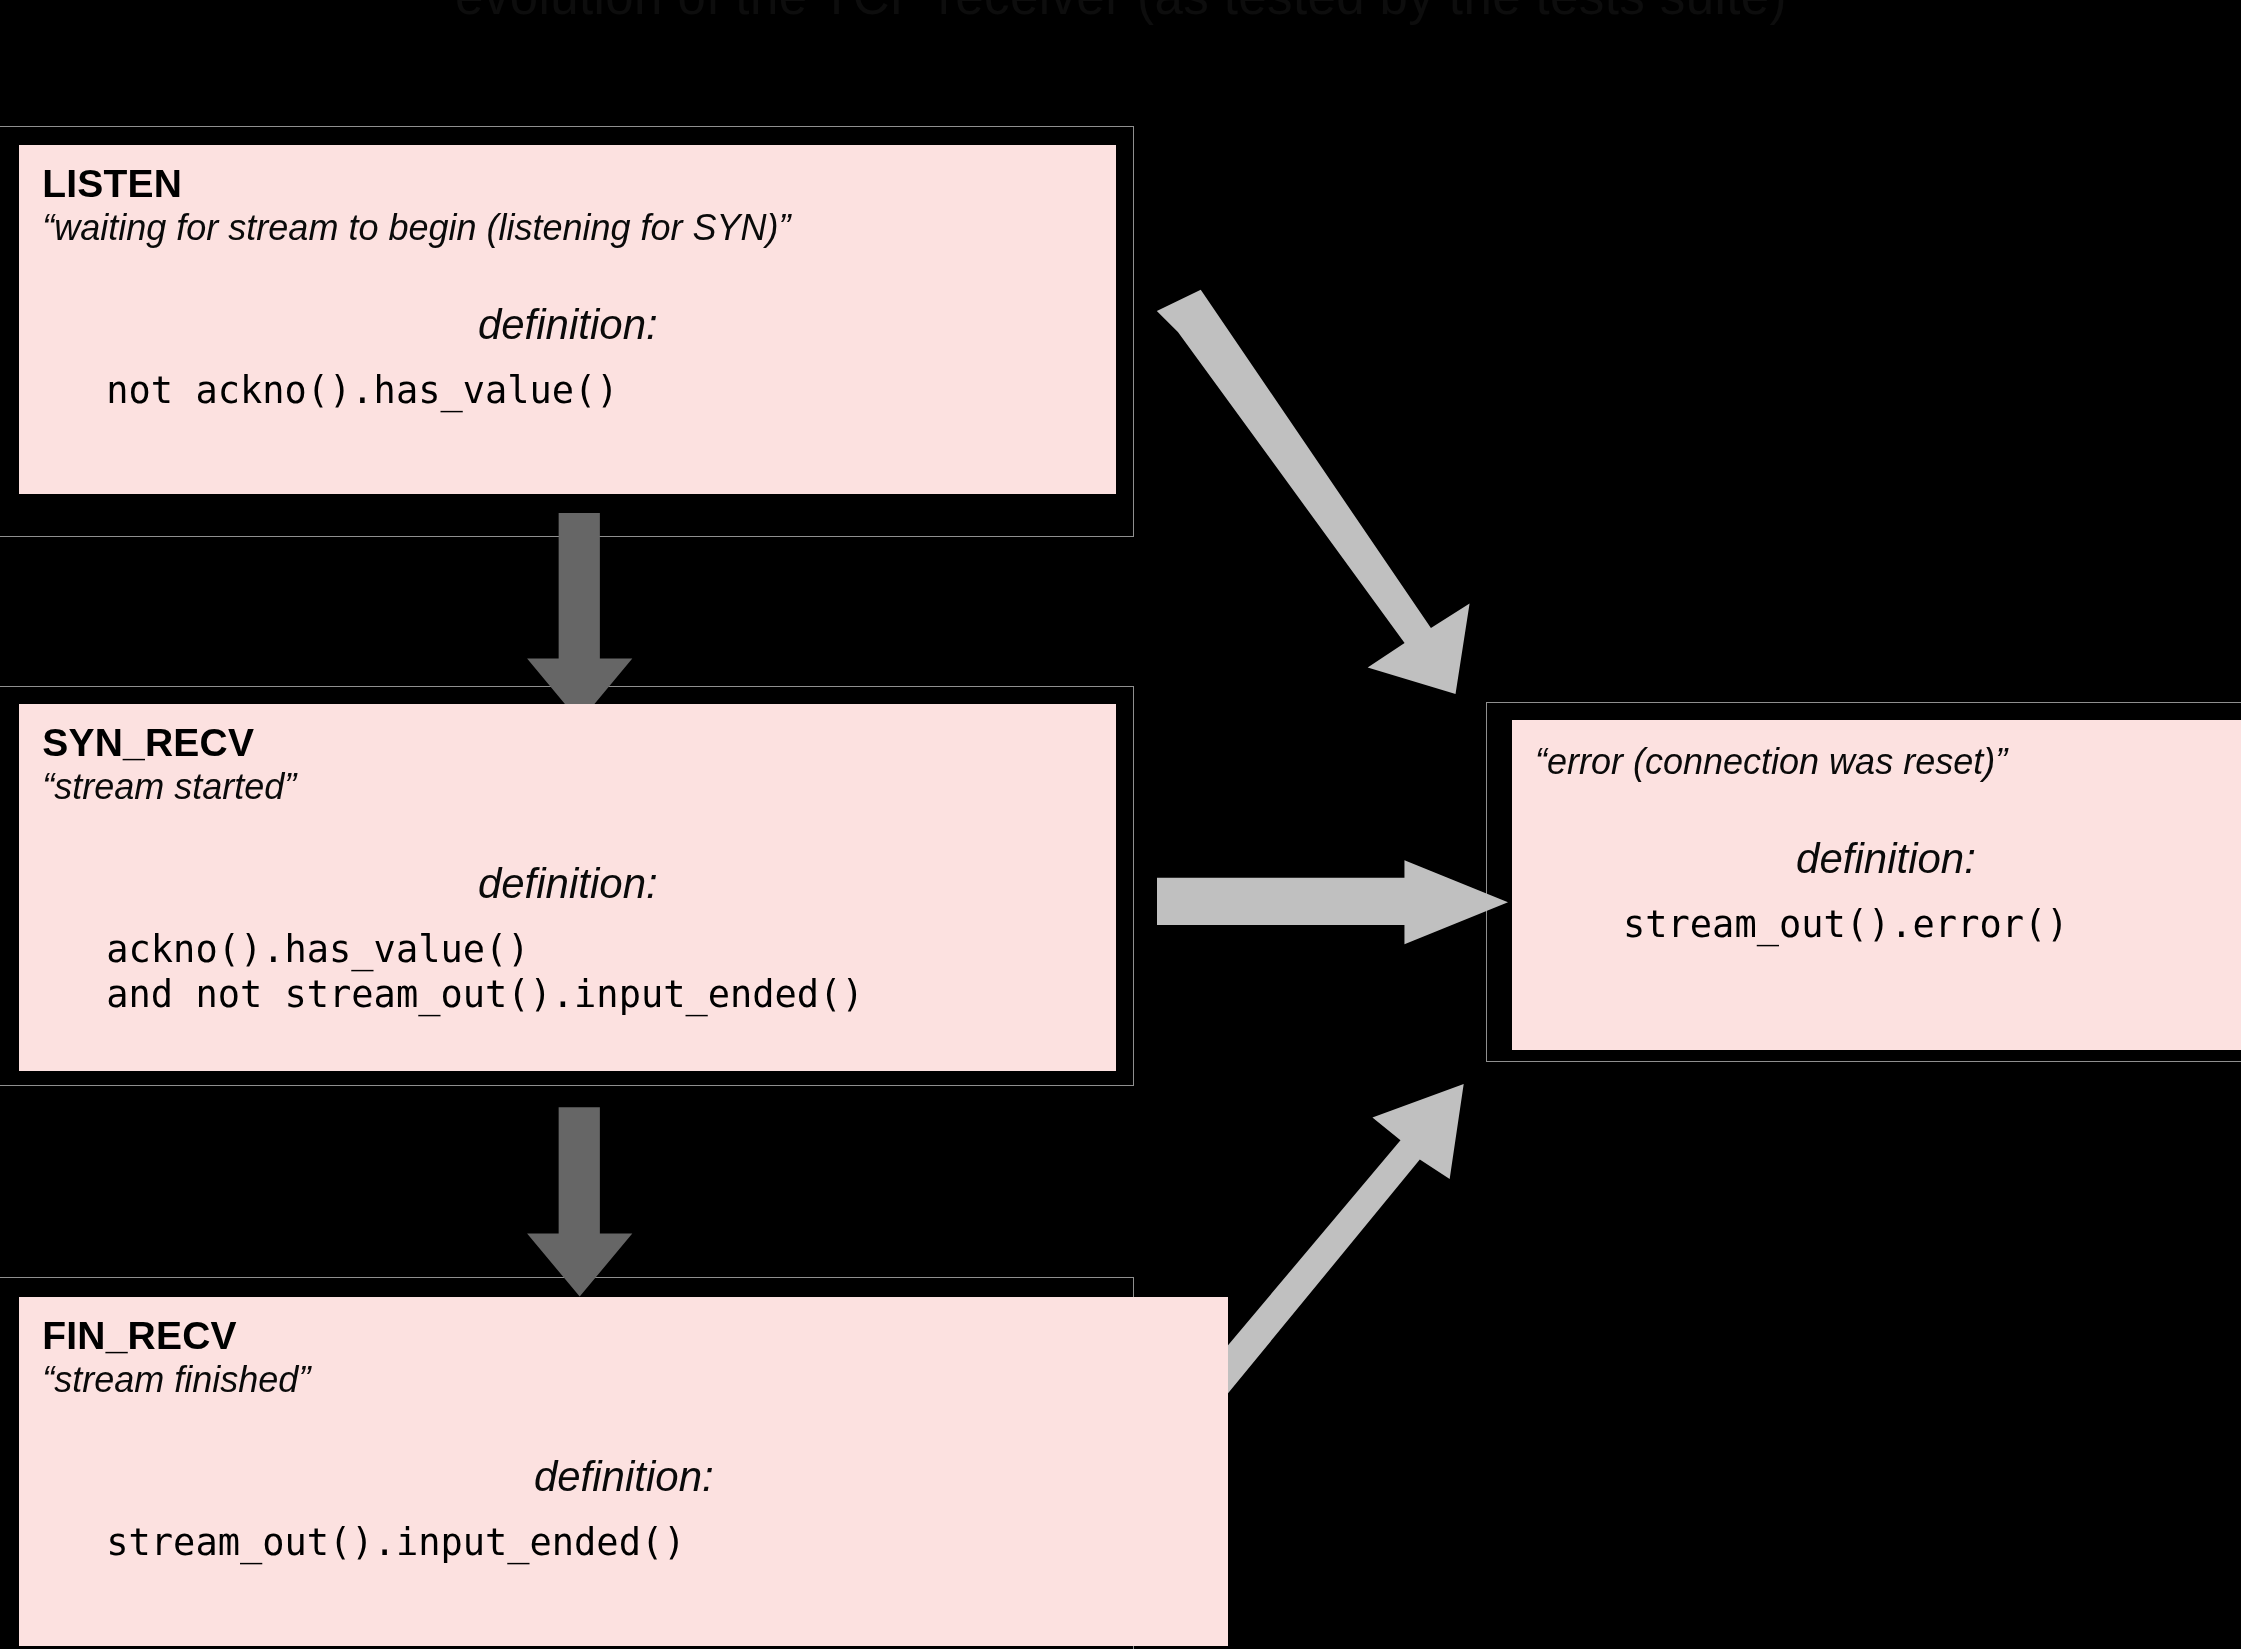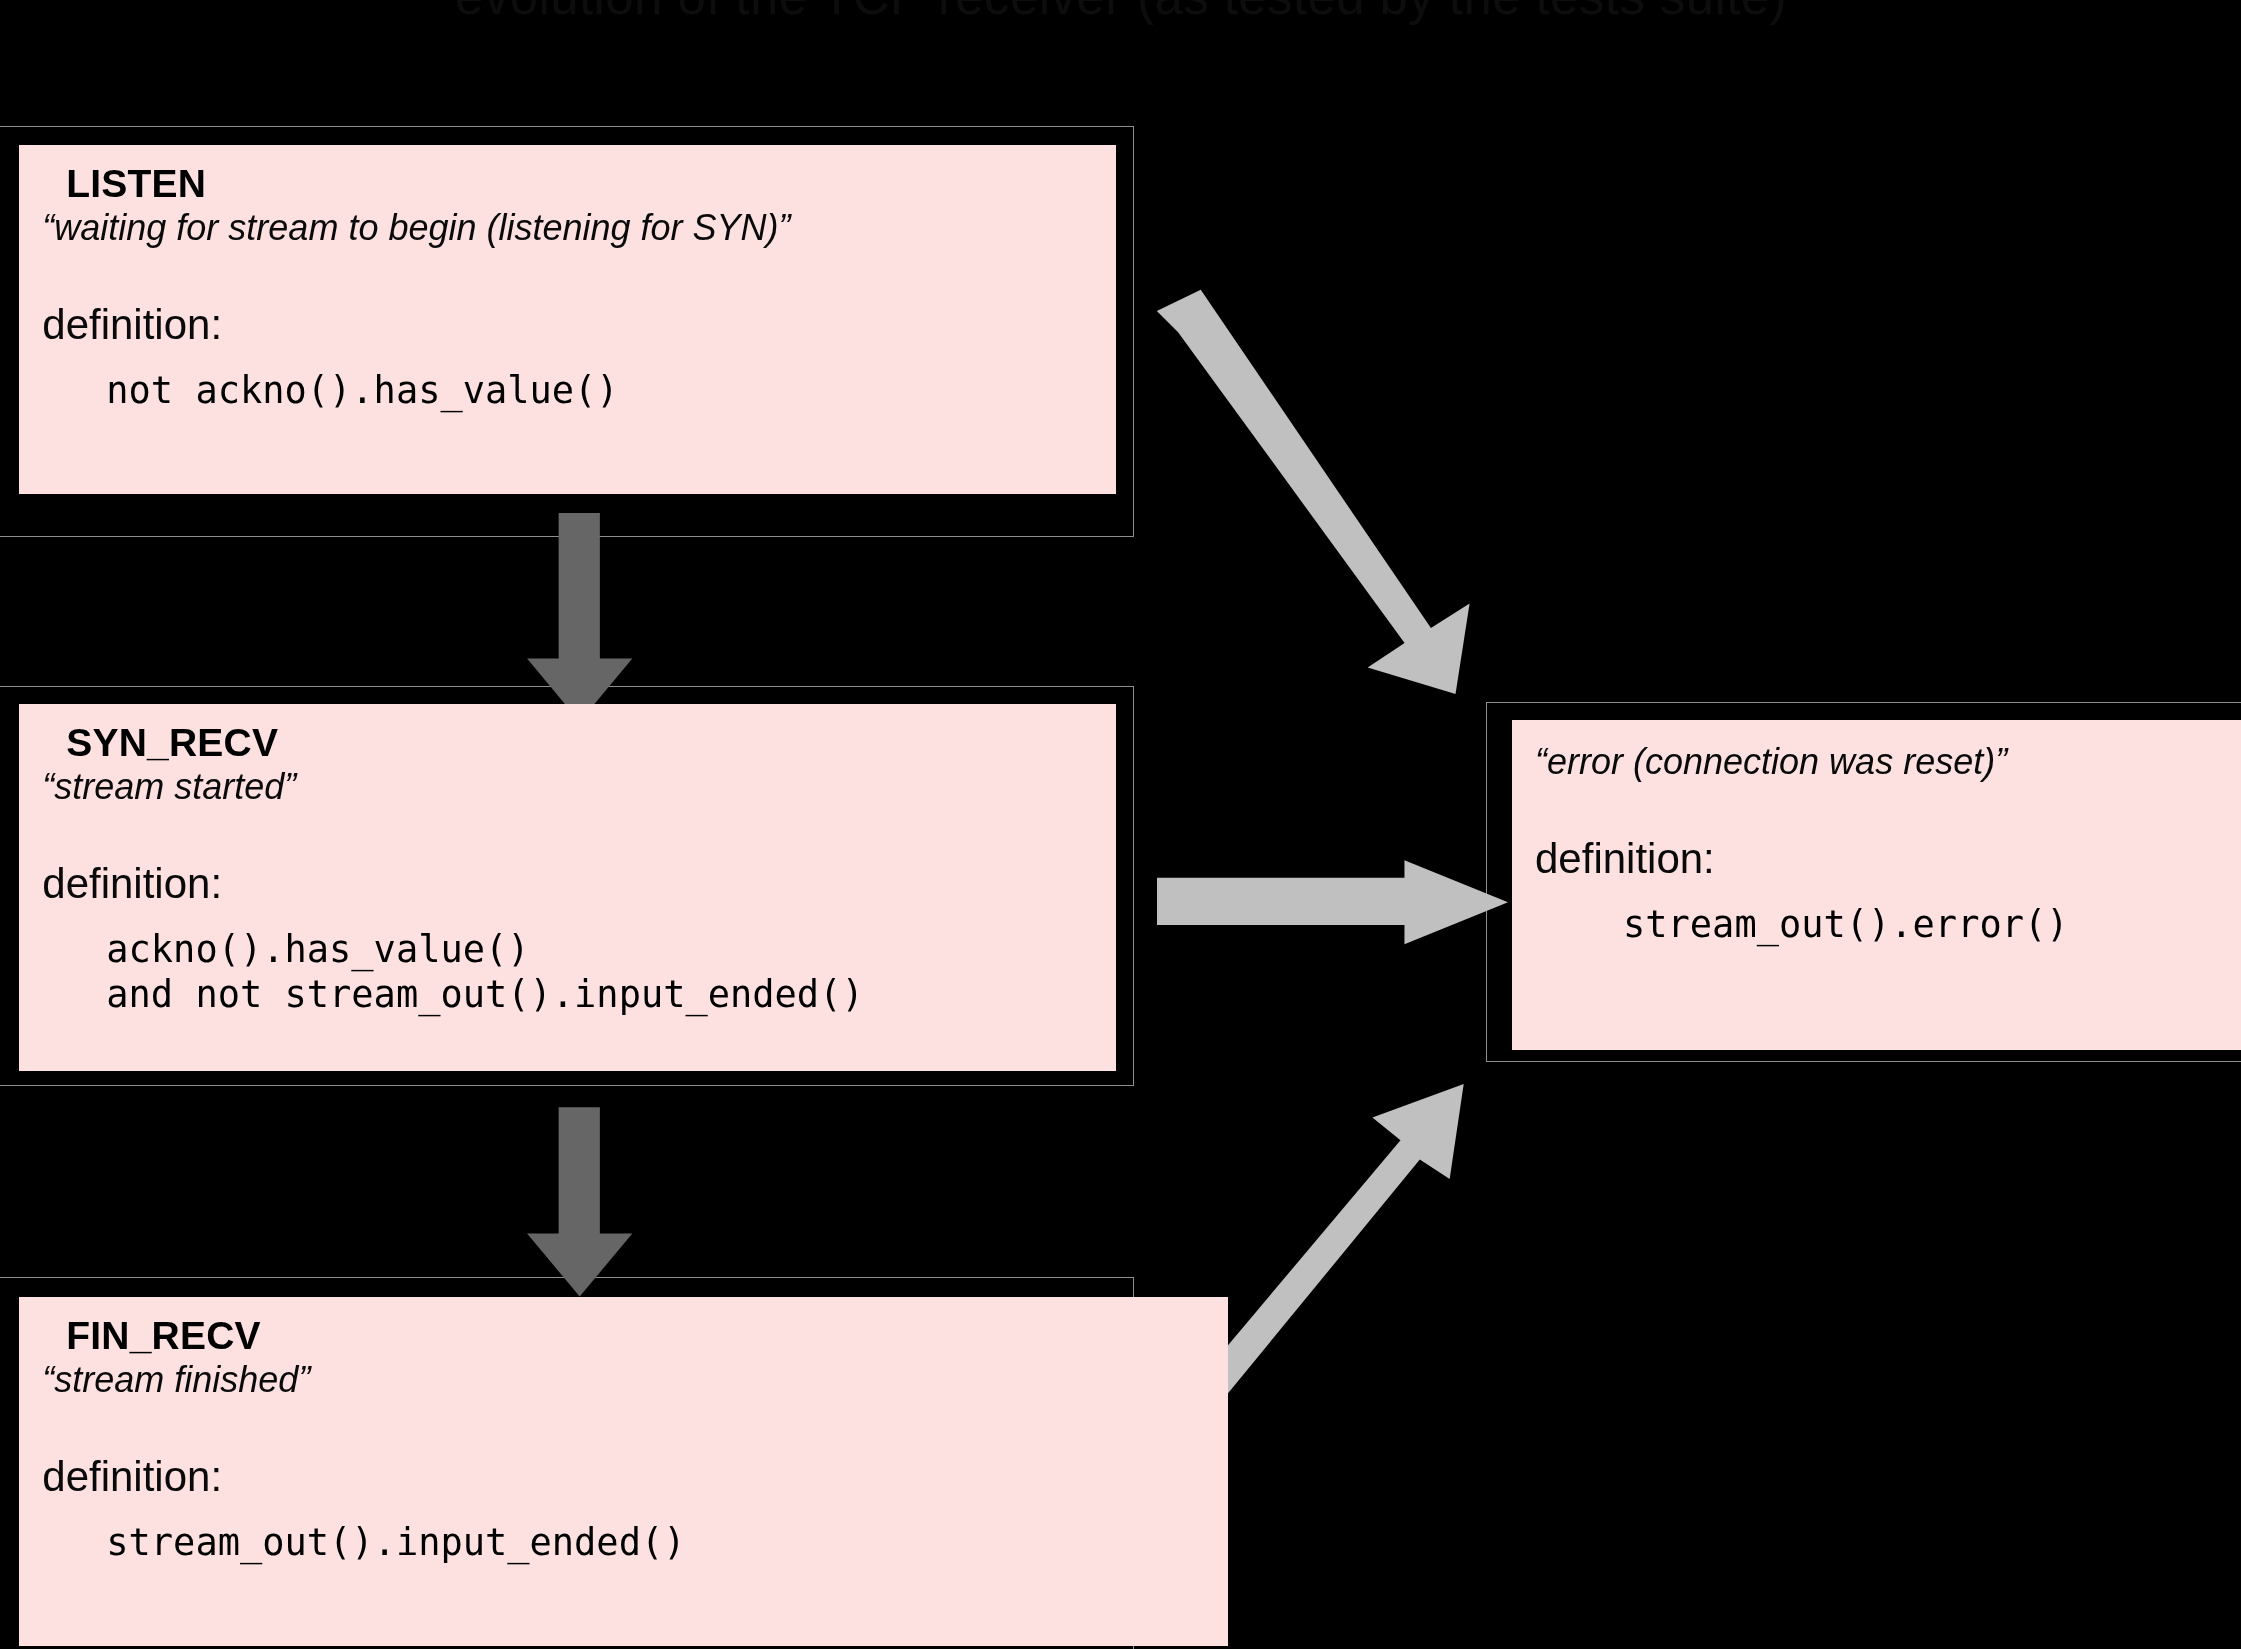--- a/index.html
+++ b/index.html
@@ -46,36 +46,37 @@
     padding: 19.3px 23px 19.3px 23px;
     overflow: visible;
   }
   .state-name {
     font-size: 39px;
     font-weight: bold;
     color: #000000;
     line-height: 1.05;
     white-space: nowrap;
     letter-spacing: 0.2px;
-    margin-left: 24px;
   }
   .state-desc {
     font-size: 36px;
     font-style: italic;
     color: #0a0a0a;
     line-height: 1.18;
     white-space: nowrap;
     margin-top: 1.8px;
   }
   .def-label {
     font-size: 42px;
+    font-style: italic;
     color: #0a0a0a;
     line-height: 1.15;
     white-space: nowrap;
     margin-top: 51px;
+    text-align: center;
   }
   .def-code {
     font-family: "DejaVu Sans Mono", "Liberation Mono", monospace;
     font-size: 37px;
     color: #000000;
     line-height: 1.22;
     white-space: pre;
     margin-top: 19.3px;
     margin-left: 64px;
   }

